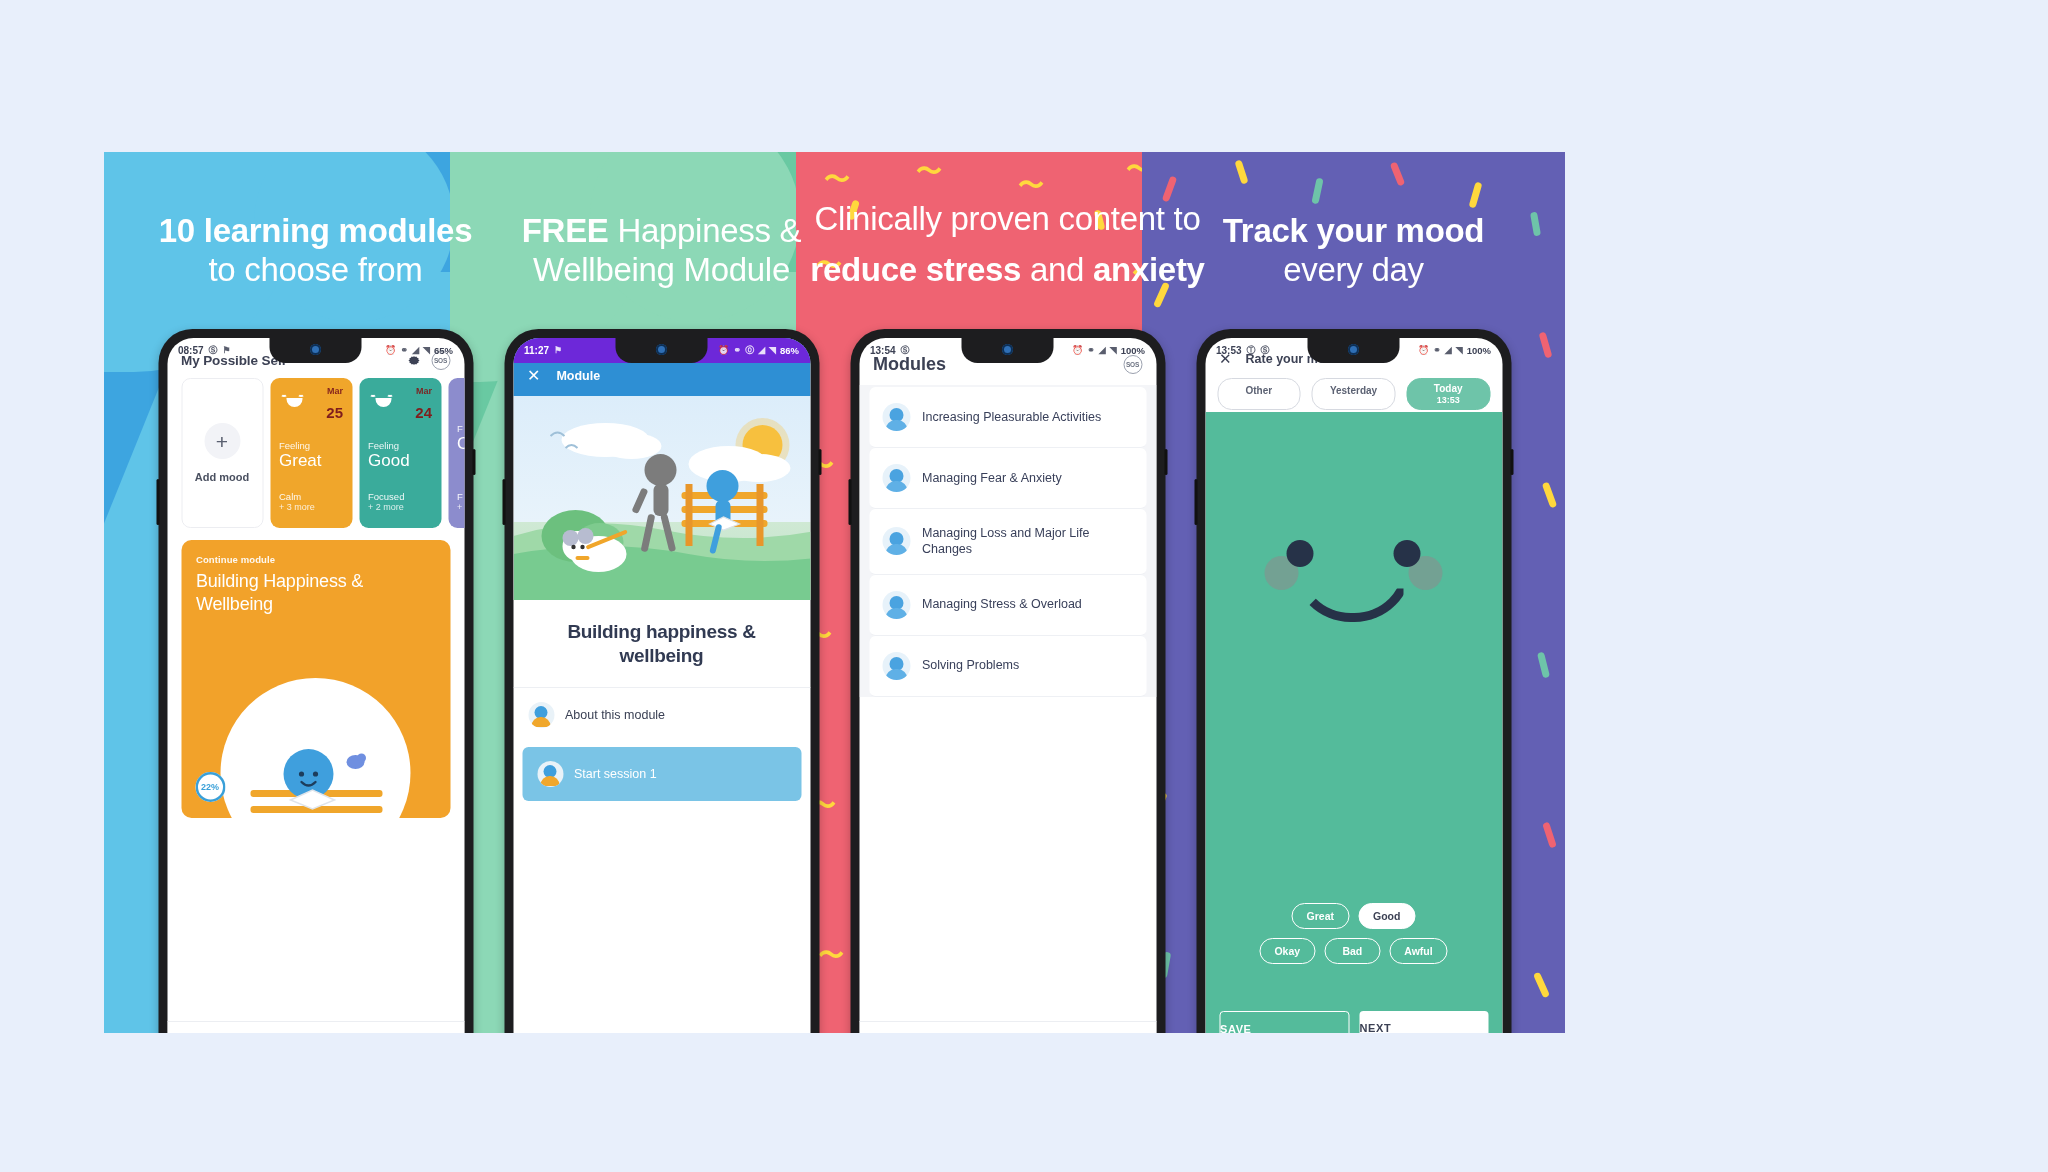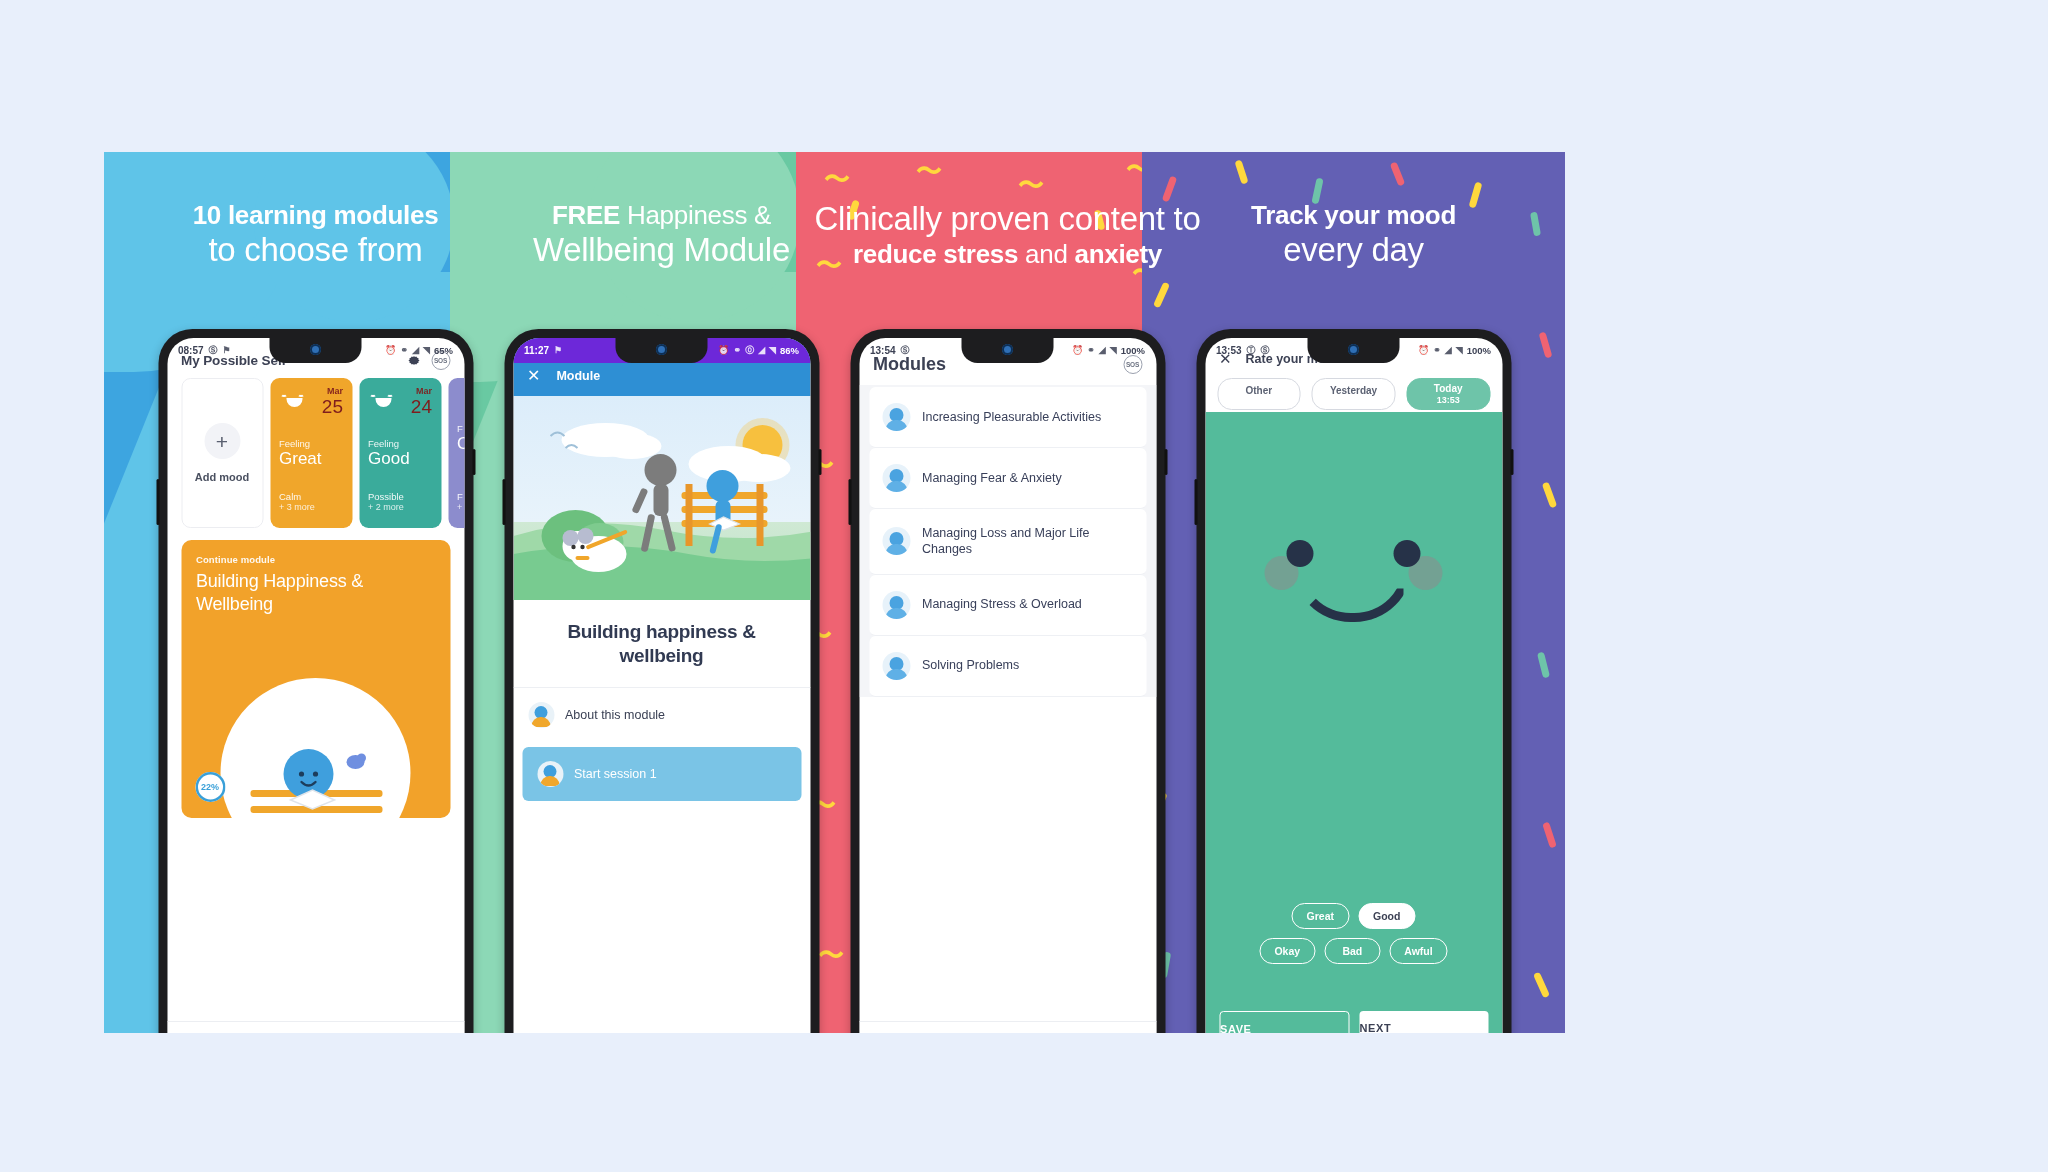--- a/index.html
+++ b/index.html
@@ -17,21 +17,21 @@
     position:absolute; top:152px; width:423px; height:881px;
     overflow:hidden;
   }
   .panel .bgshapes { position:absolute; inset:0; overflow:hidden; }
 
   .headline {
     position:absolute; left:0; right:0; top:48px;
     text-align:center; color:#fff; z-index:5;
     line-height:1.18; letter-spacing:-0.3px;
   }
-  .headline .l1 { font-size:26px; font-weight:700; display:block; }
+  .headline .l1 { font-size:33px; font-weight:700; display:block;margin-top:12px; }
   .headline .l2 { font-size:33px; font-weight:400; display:block; }
   .headline .bold { font-weight:700; }
   .headline .reg { font-weight:400; }
 
   
   .phone {
     position:absolute; left:50%; transform:translateX(-50%);
     top:177px; width:315px; height:740px;
     background:#1d1d1f; border-radius:34px 34px 10px 10px;
     padding:9px 9px 0 9px; z-index:6;
@@ -93,21 +93,21 @@
       align-items:center; justify-content:center; gap:12px; }
   .plus-circle {
     width:36px; height:36px; border-radius:50%; background:#f2f3f7;
     display:flex; align-items:center; justify-content:center;
     font-size:21px; color:#5a6070; font-weight:300; line-height:1;
   }
   .add-lbl { font-size:11px; color:#4a5060; font-weight:600; }
   .mc-top { display:flex; justify-content:space-between; align-items:flex-start; }
   .mc-date { color:#7f1d1d; text-align:right; line-height:1; }
   .mc-date .m { font-size:9px; font-weight:600; opacity:.95; display:block; }
-  .mc-date .d { font-size:19px; font-weight:400; display:block; margin-top:1px; }
+  .mc-date .d { font-size:15px; font-weight:700; display:block; margin-top:9px; }
   .mc-mid { color:#fff; }
   .mc-mid .f { font-size:9.5px; opacity:.9; display:block; }
   .mc-mid .g { font-size:17px; font-weight:500; display:block; line-height:1.12; }
   .mc-bot { color:#fff; }
   .mc-bot .t1 { font-size:9.5px; opacity:.92; display:block; }
   .mc-bot .t2 { font-size:9px; opacity:.82; display:block; }
   .face { width:30px; height:24px; position:relative; }
   .face .eye { position:absolute; top:3px; width:7px; height:7px; border-radius:50%;
      border-bottom:2.2px solid #fff; border-left:2.2px solid transparent; border-right:2.2px solid transparent;
      transform:rotate(0deg); }
@@ -303,21 +303,21 @@
               <div class="mc-date">
                 <span class="m">Mar</span>
                 <span class="d">24</span>
               </div>
             </div>
             <div class="mc-mid">
               <span class="f">Feeling</span>
               <span class="g">Good</span>
             </div>
             <div class="mc-bot" style="padding-bottom:7px">
-              <span class="t1">Possible</span>
+              <span class="t1">Focused</span>
               <span class="t2">+ 2 more</span>
             </div>
           </div>
 
           <div class="mood-card" style="background:#8c8ccd">
             <div class="mc-mid" style="margin-top:36px">
               <span class="f">F</span>
               <span class="g">O</span>
             </div>
             <div class="mc-bot" style="padding-bottom:7px">

